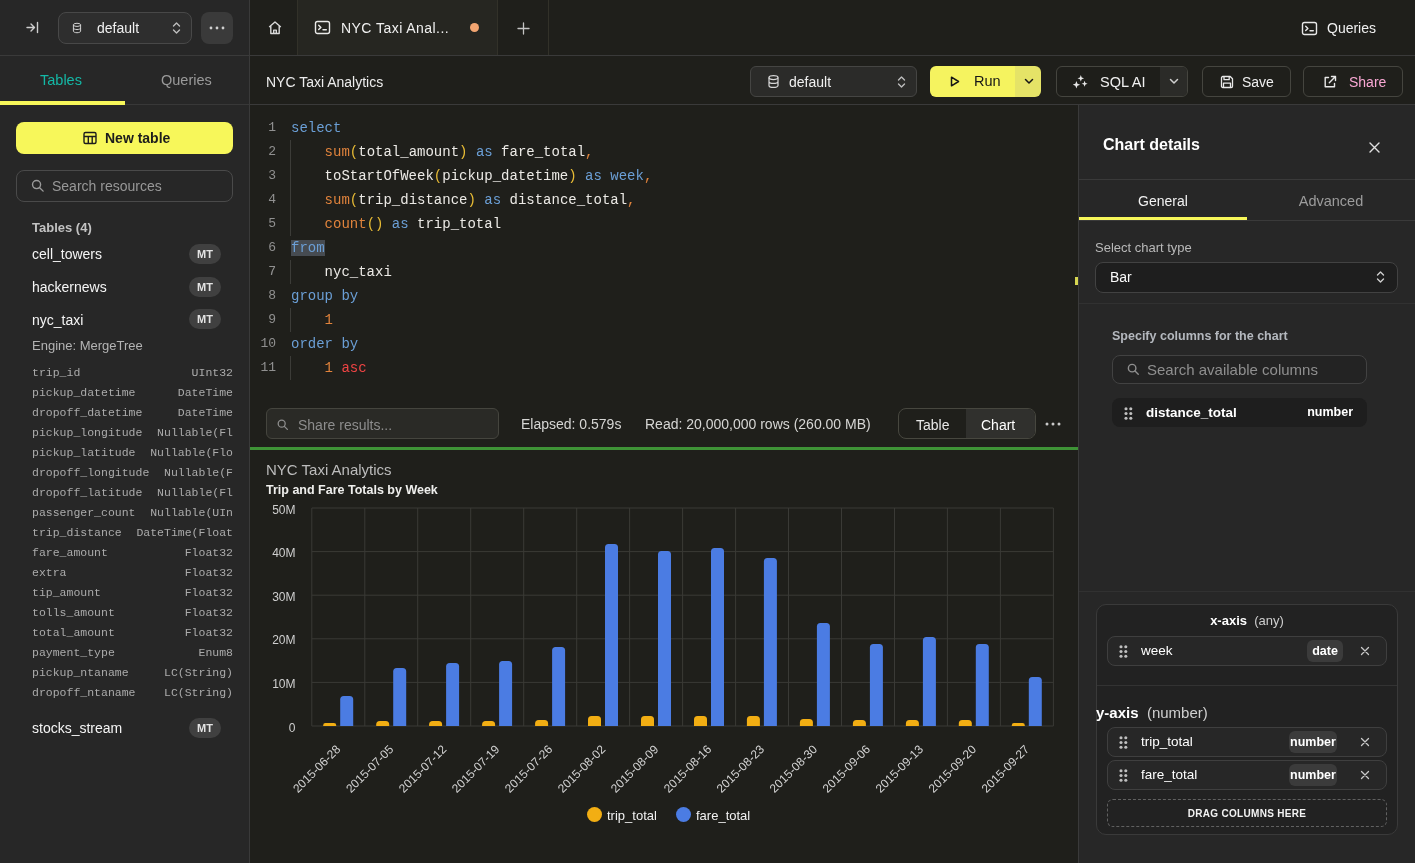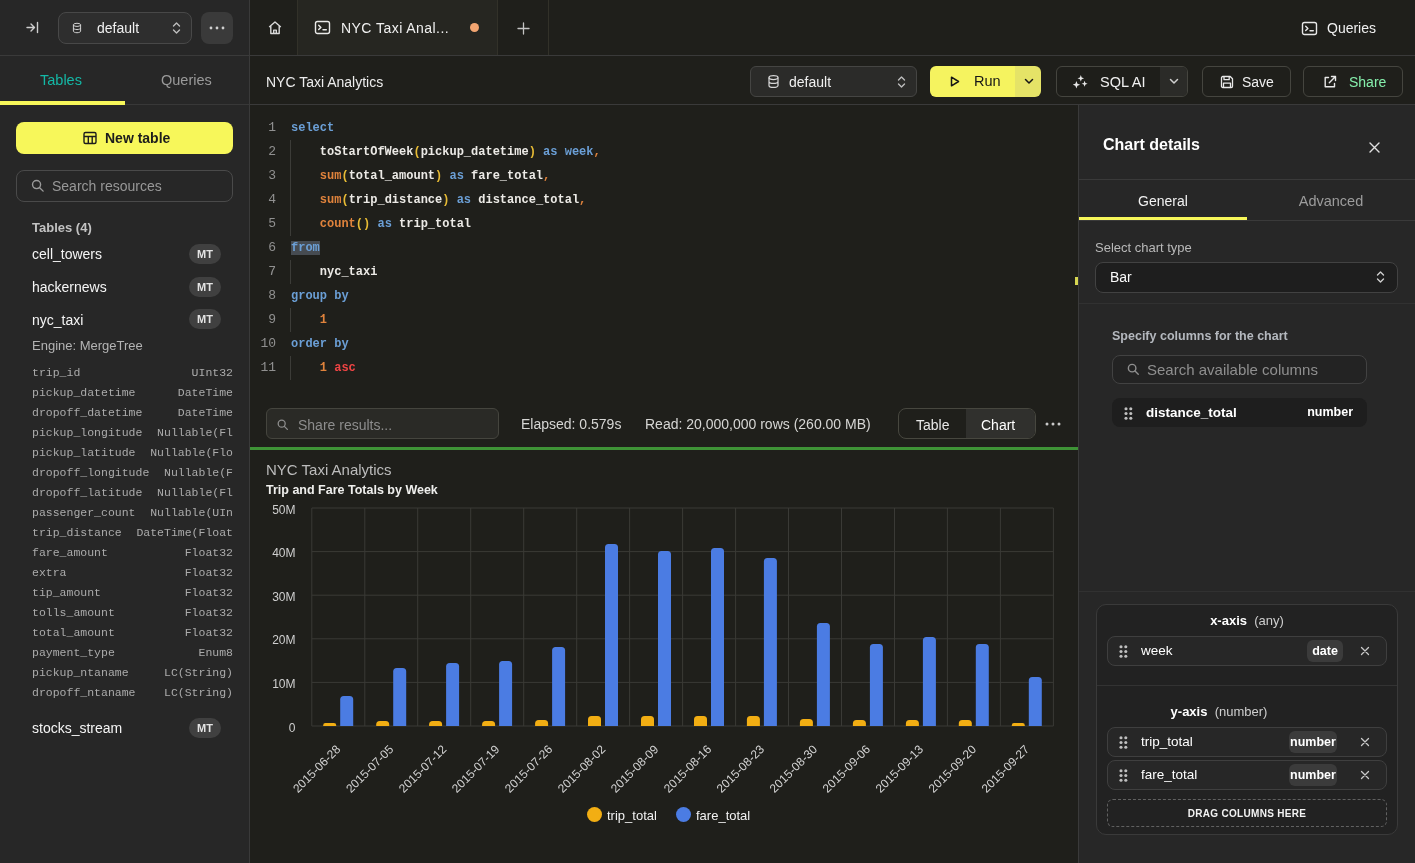--- a/index.html
+++ b/index.html
@@ -181,38 +181,38 @@
 <div class="abs" style="left:1202px;top:66px;width:89px;height:31px;border:1px solid #45453f;border-radius:6px"></div>
 <svg class="abs" style="left:1219px;top:74px" width="16" height="16" viewBox="0 0 16 16" fill="none" stroke="#e8e8e8" stroke-width="1.3" stroke-linejoin="round">
       <path d="M2.5 3.8c0-.7.6-1.3 1.3-1.3h7.4l2.3 2.3v7.4c0 .7-.6 1.3-1.3 1.3H3.8c-.7 0-1.3-.6-1.3-1.3z"></path>
       <path d="M5 2.5v3.2h5.2V2.5M4.5 13.5V9.2h7v4.3"></path>
     </svg>
 <div class="abs" style="left:1242px;top:74px;font-size:14px;color:#f0f0f0">Save</div>
 <div class="abs" style="left:1303px;top:66px;width:100px;height:31px;border:1px solid #45453f;border-radius:6px"></div>
 <svg class="abs" style="left:1322px;top:74px" width="16" height="16" viewBox="0 0 16 16" fill="none" stroke="#e8e8e8" stroke-width="1.4" stroke-linecap="round" stroke-linejoin="round">
       <path d="M6.5 3.5H3.2v9.3h9.3V9.5M9.5 2.5h4v4M13.2 2.8L7.3 8.7"></path>
     </svg>
-<div class="abs" style="left:1349px;top:74px;font-size:14px;color:#86efac">Share</div>
+<div class="abs" style="left:1349px;top:74px;font-size:14px;color:#f9a8d4">Share</div>
 <div class="abs mono" style="left:250px;top:116px;width:26px;text-align:right;font-size:13px;color:#909090">
       <div style="height:24px;line-height:24px">1</div>
       <div style="height:24px;line-height:24px">2</div>
       <div style="height:24px;line-height:24px">3</div>
       <div style="height:24px;line-height:24px">4</div>
       <div style="height:24px;line-height:24px">5</div>
       <div style="height:24px;line-height:24px">6</div>
       <div style="height:24px;line-height:24px">7</div>
       <div style="height:24px;line-height:24px">8</div>
       <div style="height:24px;line-height:24px">9</div>
       <div style="height:24px;line-height:24px">10</div>
       <div style="height:24px;line-height:24px">11</div>
     </div>
-<div class="abs mono" style="left:291px;top:116px;font-size:12px;font-weight:bold">
+<div class="abs mono" style="left:291px;top:116px;font-size:14px;font-weight:normal">
       <div style="height:24px;line-height:24px;white-space:pre"><span style="color:#6b9fd6">select</span></div>
+      <div style="height:24px;line-height:24px;white-space:pre">&nbsp;&nbsp;&nbsp;&nbsp;<span style="color:#e0833c">sum</span><span style="color:#e7bb35">(</span><span style="color:#eceae6">total_amount</span><span style="color:#e7bb35">)</span>&nbsp;<span style="color:#6b9fd6">as</span>&nbsp;<span style="color:#eceae6">fare_total</span><span style="color:#e0833c">,</span></div>
       <div style="height:24px;line-height:24px;white-space:pre">&nbsp;&nbsp;&nbsp;&nbsp;<span style="color:#eceae6">toStartOfWeek</span><span style="color:#e7bb35">(</span><span style="color:#eceae6">pickup_datetime</span><span style="color:#e7bb35">)</span>&nbsp;<span style="color:#6b9fd6">as</span>&nbsp;<span style="color:#6b9fd6">week</span><span style="color:#e0833c">,</span></div>
-      <div style="height:24px;line-height:24px;white-space:pre">&nbsp;&nbsp;&nbsp;&nbsp;<span style="color:#e0833c">sum</span><span style="color:#e7bb35">(</span><span style="color:#eceae6">total_amount</span><span style="color:#e7bb35">)</span>&nbsp;<span style="color:#6b9fd6">as</span>&nbsp;<span style="color:#eceae6">fare_total</span><span style="color:#e0833c">,</span></div>
       <div style="height:24px;line-height:24px;white-space:pre">&nbsp;&nbsp;&nbsp;&nbsp;<span style="color:#e0833c">sum</span><span style="color:#e7bb35">(</span><span style="color:#eceae6">trip_distance</span><span style="color:#e7bb35">)</span>&nbsp;<span style="color:#6b9fd6">as</span>&nbsp;<span style="color:#eceae6">distance_total</span><span style="color:#e0833c">,</span></div>
       <div style="height:24px;line-height:24px;white-space:pre">&nbsp;&nbsp;&nbsp;&nbsp;<span style="color:#e0833c">count</span><span style="color:#e7bb35">()</span>&nbsp;<span style="color:#6b9fd6">as</span>&nbsp;<span style="color:#eceae6">trip_total</span></div>
       <div style="height:24px;line-height:24px;white-space:pre"><span style="color:#6b9fd6;background:#464b51">from</span></div>
       <div style="height:24px;line-height:24px;white-space:pre">&nbsp;&nbsp;&nbsp;&nbsp;<span style="color:#eceae6">nyc_taxi</span></div>
       <div style="height:24px;line-height:24px;white-space:pre"><span style="color:#6b9fd6">group&nbsp;by</span></div>
       <div style="height:24px;line-height:24px;white-space:pre">&nbsp;&nbsp;&nbsp;&nbsp;<span style="color:#e0833c">1</span></div>
       <div style="height:24px;line-height:24px;white-space:pre"><span style="color:#6b9fd6">order&nbsp;by</span></div>
       <div style="height:24px;line-height:24px;white-space:pre">&nbsp;&nbsp;&nbsp;&nbsp;<span style="color:#e0833c">1</span>&nbsp;<span style="color:#ef4444">asc</span></div>
     </div>
 <div class="abs" style="left:290px;top:140px;width:1px;height:96px;background:#3c3c38"></div>
@@ -362,21 +362,21 @@
       <circle cx="6.8" cy="6.5" r="1.55"></circle>
       <circle cx="2" cy="11.2" r="1.55"></circle>
       <circle cx="6.8" cy="11.2" r="1.55"></circle>
     </svg>
 <div class="abs" style="left:1141px;top:643px;font-size:13.5px;color:#fff">week</div>
 <div class="abs" style="left:1307px;top:640px;width:36px;height:22px;background:#3b3b3b;border-radius:6px;text-align:center;line-height:22px;font-size:12.5px;font-weight:bold;color:#fff">date</div>
 <svg class="abs" style="left:1359px;top:645px" width="12" height="12" viewBox="0 0 12 12" fill="none" stroke="#c9c9c9" stroke-width="1.3" stroke-linecap="round">
       <path d="M2.5 2.5l7 7M9.5 2.5l-7 7"></path>
     </svg>
 <div class="abs" style="left:1097px;top:685px;width:300px;height:1px;background:#333333"></div>
-<div class="abs" style="left:1096px;top:704px;width:246px;text-align:center;font-size:13px;color:#cfcfcf"><b style="color:#fff">y-axis</b>&nbsp;&nbsp;(number)</div>
+<div class="abs" style="left:1096px;top:704px;width:246px;font-size:15px;color:#cfcfcf"><b style="color:#fff">y-axis</b>&nbsp;&nbsp;(number)</div>
 <div class="abs" style="left:1107px;top:727px;width:280px;height:30px;background:#272727;border:1px solid #3f3f3f;border-radius:8px"></div>
 <svg class="abs" style="left:1119px;top:736px" width="9" height="13" viewBox="0 0 9 13" fill="#c0c0c0">
       <circle cx="2" cy="1.8" r="1.55"></circle>
       <circle cx="6.8" cy="1.8" r="1.55"></circle>
       <circle cx="2" cy="6.5" r="1.55"></circle>
       <circle cx="6.8" cy="6.5" r="1.55"></circle>
       <circle cx="2" cy="11.2" r="1.55"></circle>
       <circle cx="6.8" cy="11.2" r="1.55"></circle>
     </svg>
 <div class="abs" style="left:1141px;top:734px;font-size:13.5px;color:#fff">trip_total</div>

